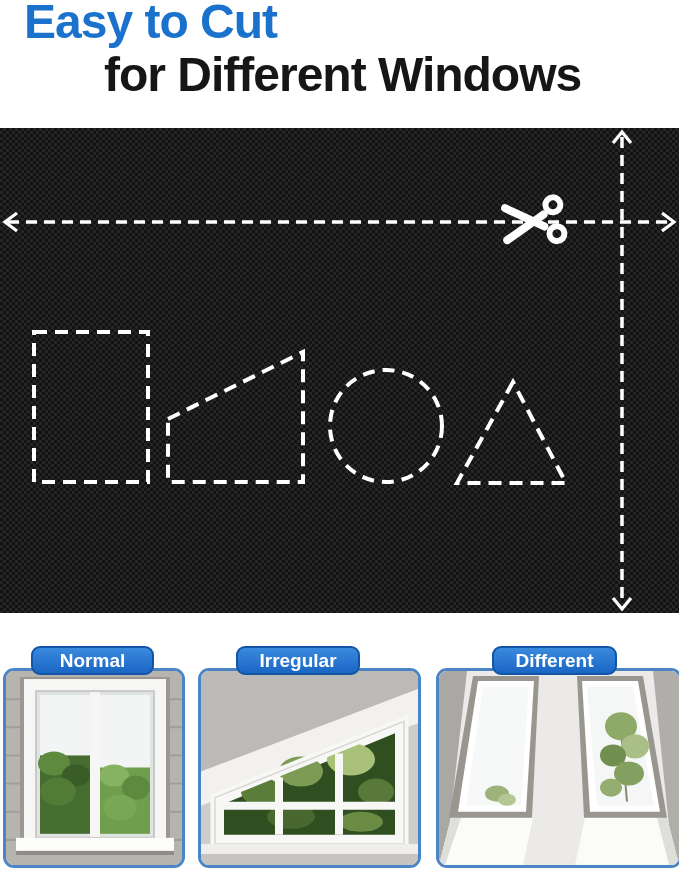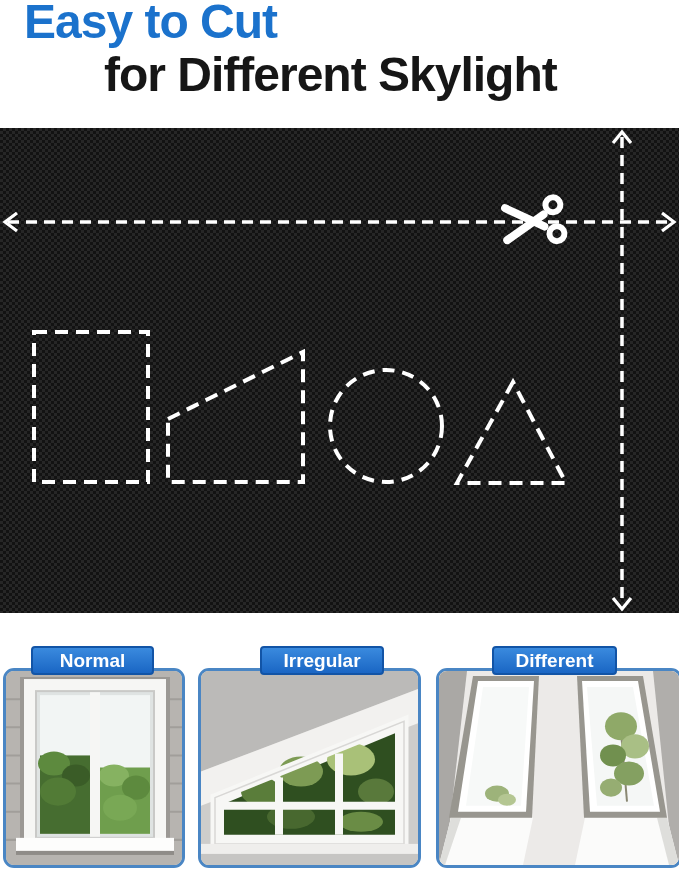--- a/index.html
+++ b/index.html
@@ -34,34 +34,34 @@
     box-sizing:border-box;background:#dddddd;overflow:hidden;
   }
   #card-normal{left:3px;width:182px;}
   #card-irregular{left:198px;width:223px;}
   #card-skylight{left:436px;width:246px;}
   .card svg{display:block;width:100%;height:100%;}
   .badge{
     position:absolute;top:646px;height:29px;line-height:26px;
     padding:0 18px;box-sizing:border-box;
     background:linear-gradient(180deg,#3a8ade 0%,#1a66c4 100%);
-    border:2px solid #1254a6;border-radius:4px;
+    border:2px solid #1254a6;border-radius:9px;
     color:#ffffff;font-size:19px;font-weight:700;
     white-space:nowrap;z-index:3;text-align:center;
   }
   #badge-normal{left:31px;min-width:123px;}
-  #badge-irregular{left:260px;min-width:124px;}
+  #badge-irregular{left:236px;min-width:124px;}
   #badge-skylight{left:492px;min-width:125px;}
 </style>
 </head>
 <body>
 
 <div>
   <div class="title-line1">Easy to Cut</div>
-  <div class="title-line2">for Different Skylight</div>
+  <div class="title-line2">for Different Windows</div>
 </div>
 
 <div class="fabric">
   <svg width="679" height="485" viewBox="0 0 679 485" fill="none" stroke="#ffffff">
 
     <g>
       <line x1="8" y1="94" x2="671" y2="94" stroke-width="3.5" stroke-dasharray="11 7"></line>
       <polyline points="17,85 5,94 17,103" stroke-width="3.2"></polyline>
       <polyline points="662,85 674,94 662,103" stroke-width="3.2"></polyline>
     </g>

